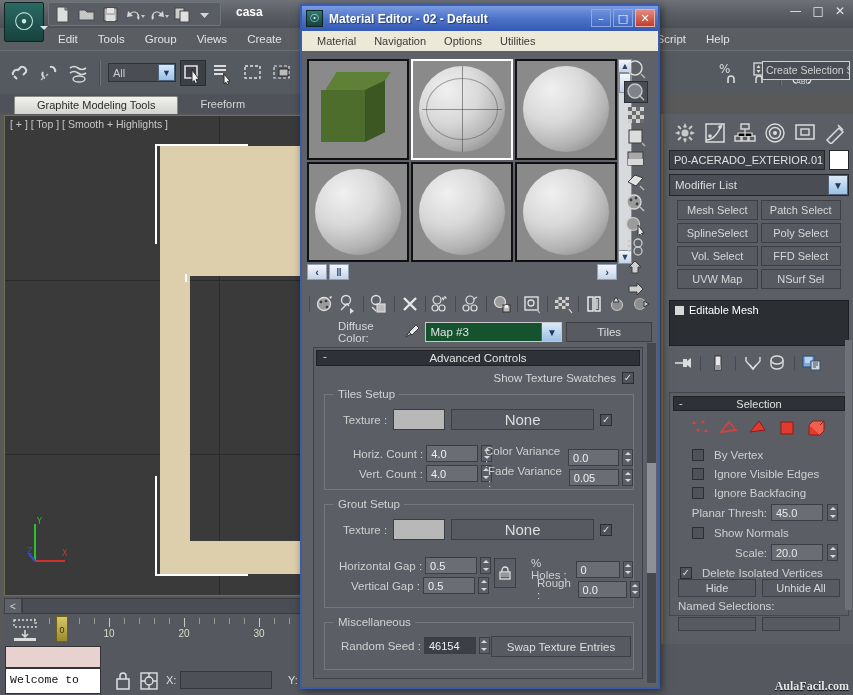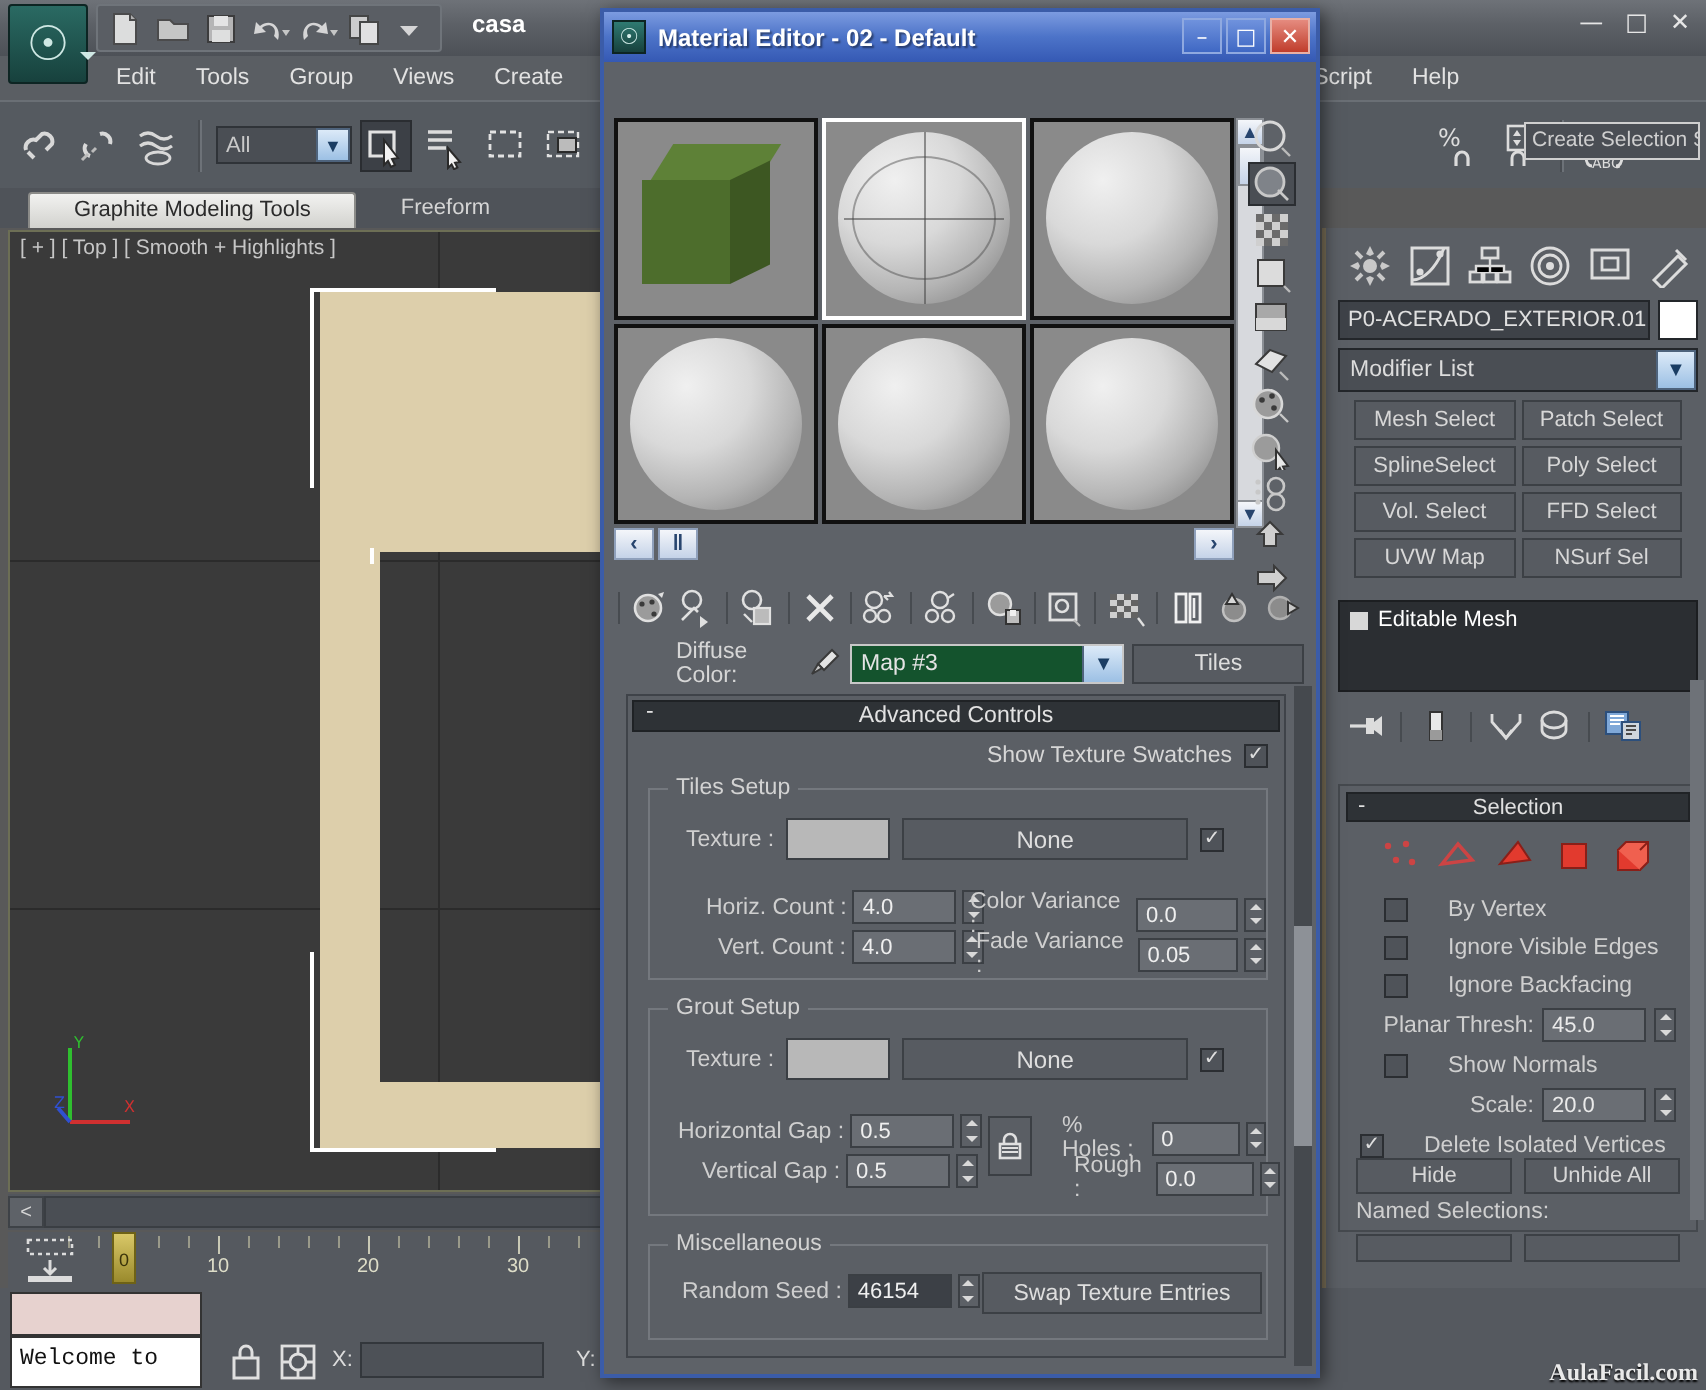--- a/index.html
+++ b/index.html
@@ -166,21 +166,21 @@
     justify-content:center; }
   .sb-sep { width:1px; height:15px; background:#474b50; margin:0 3px; }
   #sel-roll { position:absolute; left:6px; top:278px; width:180px;
     height:224px; background:#5b5f65; border:1px solid #45494e; }
   .roll-head { height:15px; background:#2e3236; border:1px solid #202326;
     margin:3px; display:flex; align-items:center; justify-content:center;
     position:relative; font-size:11px; color:#e0e0e0; }
   .roll-head .minus { position:absolute; left:5px; top:0px; }
   #subobj-row { position:absolute; left:0; top:22px; width:178px; height:26px;
     display:flex; align-items:center; justify-content:center; gap:9px; }
-  .chkrow { display:flex; align-items:center; gap:20px; height:19px;
+  .chkrow { display:flex; align-items:center; gap:10px; height:19px;
     padding-left:22px; font-size:11.5px; color:#cfcfcf; }
   .chk { width:12px; height:12px; background:#4f5359; border:1px solid #2b2e32;
     display:flex; align-items:center; justify-content:center;
     font-size:10px; color:#dedede; line-height:10px; }
   .numrow { display:flex; align-items:center; justify-content:flex-end;
     height:21px; padding-right:10px; gap:4px; font-size:11.5px; color:#cfcfcf;}
   .numfld { width:52px; height:17px; background:#6a6e74; border:1px solid #3b3f44;
     color:#eaeaea; font-size:11px; padding:2px 0 0 4px; }
   .spin { width:11px; height:17px; background:#5c6066; border:1px solid #3b3f44;
     display:flex; flex-direction:column; align-items:center;
@@ -309,21 +309,21 @@
   #sts-row { position:absolute; right:8px; top:24px; display:flex;
     align-items:center; gap:6px; font-size:11.5px; color:#d6d6d6; }
   .grp { position:absolute; border:1px solid #74787e; border-radius:0; }
   .grp > .cap { position:absolute; left:9px; top:-7px; background:#5b5f65;
     padding:0 4px; font-size:11.5px; color:#d2d2d2; }
   .texrow { position:absolute; display:flex; align-items:center; gap:6px; }
   .texrow .lab { font-size:11.5px; color:#cfcfcf; }
   .swatch { width:52px; height:21px; background:#b8b8b8;
     border:1px solid #3a3e43; }
   .nonebtn { width:143px; height:21px; background:#575b61;
-    border:1px solid #3c4045; color:#dedede; font-size:12px;
+    border:1px solid #3c4045; color:#dedede; font-size:15px;
     display:flex; align-items:center; justify-content:center; }
   .fld { display:flex; align-items:center; gap:3px; }
   .fld .lab { font-size:11.5px; color:#cfcfcf; }
   .fld .inp { width:52px; height:17px; background:#6a6e74;
     border:1px solid #3b3f44; color:#efefef; font-size:11px;
     padding:2px 0 0 4px; }
   .fld .inp.dark { background:#3c4046; }
   #lockbtn { position:absolute; width:22px; height:30px; background:#5a5e64;
     border:1px solid #3b3f44; display:flex; align-items:center;
     justify-content:center; }
@@ -812,20 +812,26 @@
   <div id="me-title">
     <span id="me-icon">☉</span>
     <span class="t">Material Editor - 02 - Default</span>
     <span id="me-wbtns">
       <span class="mwb min">–</span>
       <span class="mwb max">□</span>
       <span class="mwb cls">✕</span>
     </span>
   </div>
 
+  <div id="me-menu">
+    <span class="mi">Material</span>
+    <span class="mi">Navigation</span>
+    <span class="mi">Options</span>
+    <span class="mi">Utilities</span>
+  </div>
 
   <div id="me-body">
 
     <div id="slots">
       <div class="slot">
         <div class="cube">
           <div class="top"></div>
             <div class="fr"></div>
             <div class="rt"></div>
         </div>

